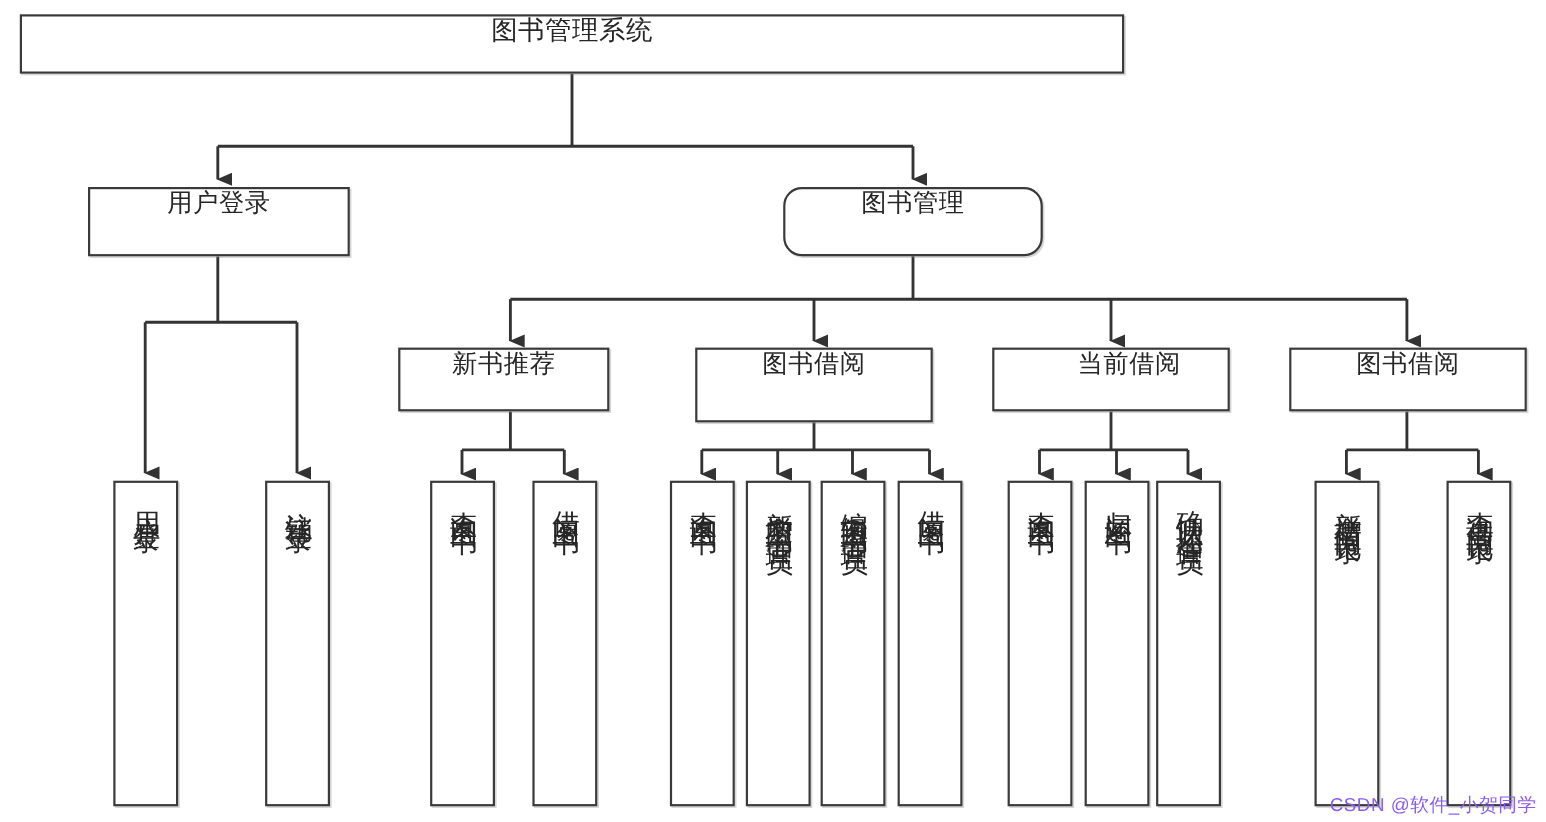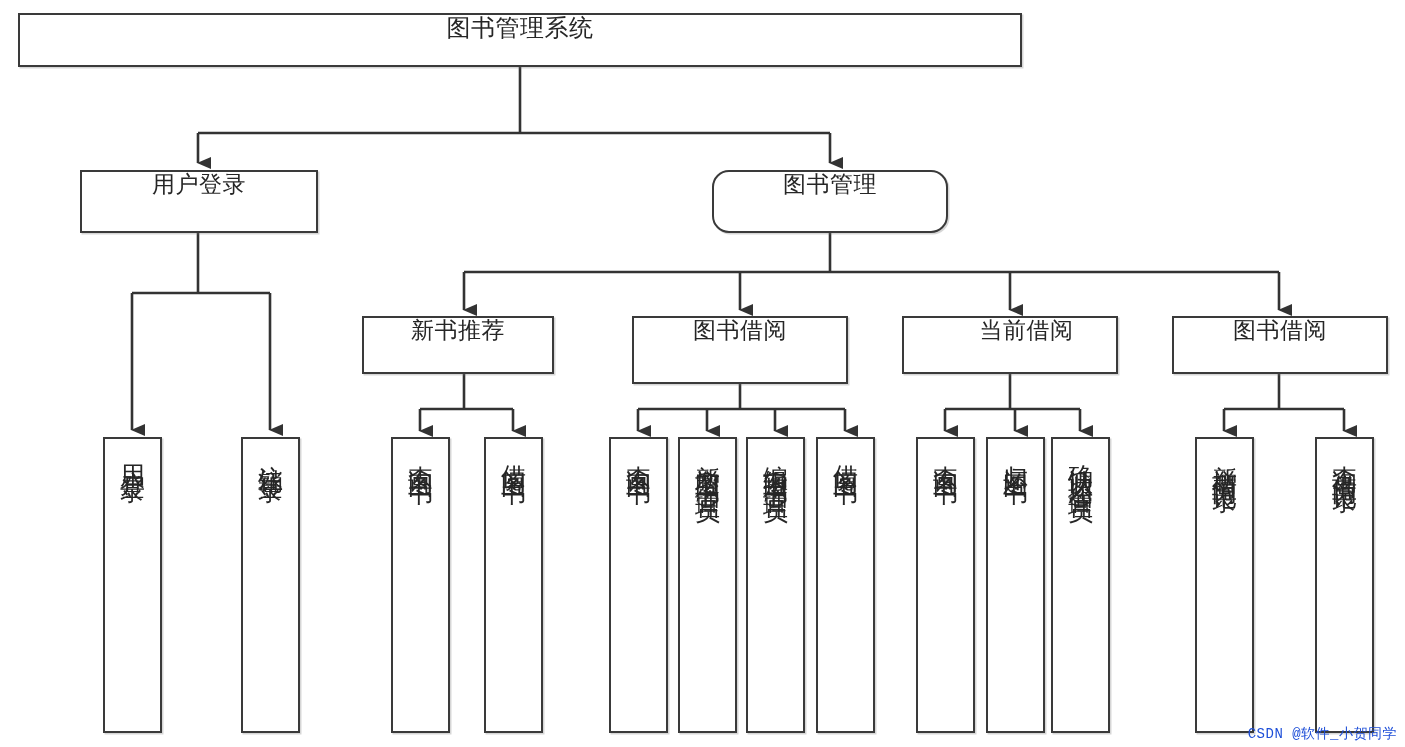--- a/index.html
+++ b/index.html
@@ -62,26 +62,25 @@
     text-orientation: upright;
     font-size: 25px;
     letter-spacing: 5px;
     line-height: 1;
     white-space: nowrap;
   }
   .watermark {
     position: absolute;
     right: 8px;
     bottom: 4px;
-    font-size: 14px;
-    color: #1d4ed8;
+    font-size: 17px;
+    color: #8b5cf6;
     letter-spacing: 0.5px;
     white-space: nowrap;
     user-select: none;
-    font-family: Liberation Mono, monospace;
   }
 </style>
 </head>
 <body>
 
 <div id="canvas">
 
   <svg id="wires" viewBox="0 0 1405 747" xmlns="http://www.w3.org/2000/svg">
     <defs>
       <marker id="arrow" viewBox="0 0 12 14" refX="6" refY="13" markerWidth="12" markerHeight="14" orient="auto-start-reverse" markerUnits="userSpaceOnUse">

